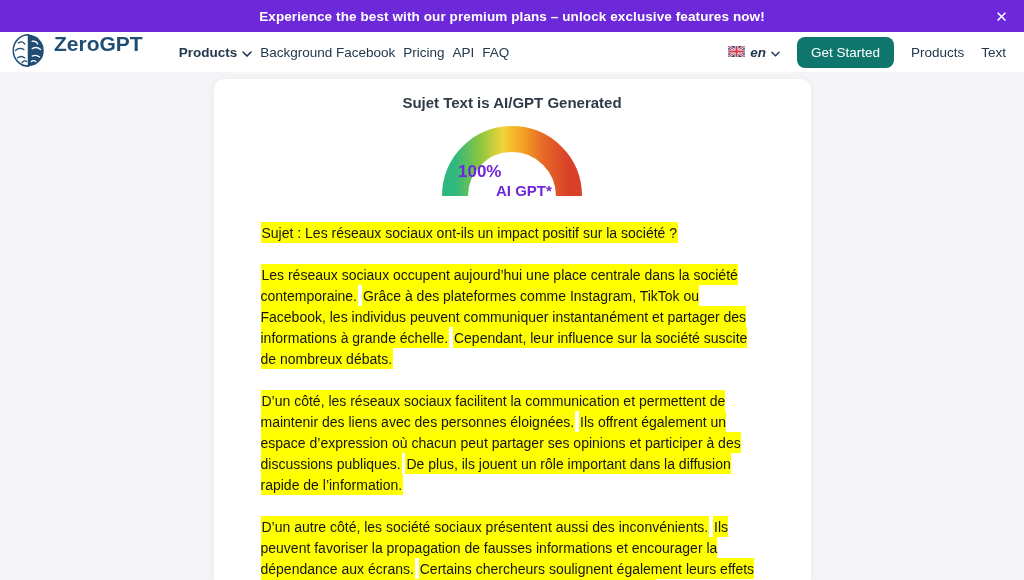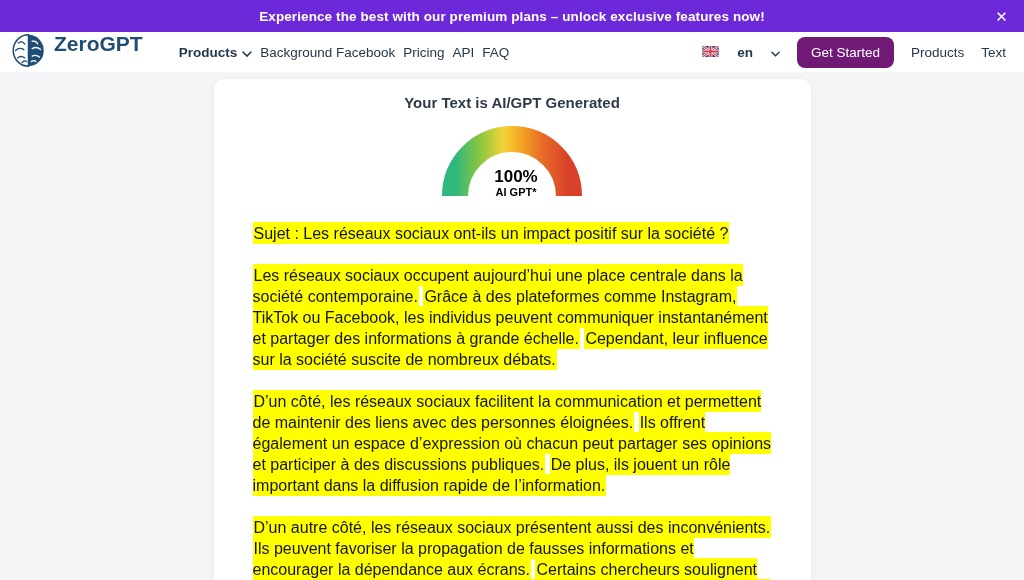--- a/index.html
+++ b/index.html
@@ -26,48 +26,48 @@
     height:40px; background:#fff; display:flex; align-items:center;
     padding:0 18px 0 10px;
   }
   .brand { display:flex; gap:7px; margin-right:36px; cursor:pointer; }
   .brand-name { font-size:21px; font-weight:700; color:#1f4d73; }
   .nav-links { display:flex; align-items:center; gap:8px; font-size:13.5px; color:#22384e; flex:1; }
   .nav-link { cursor:pointer; display:flex; align-items:center; gap:5px; white-space:nowrap; }
   .nav-link.bold { font-weight:700; }
   .chev { display:inline-block; }
   .nav-right { display:flex; align-items:center; gap:17px; font-size:13.5px; color:#22384e; }
-  .lang { display:flex; align-items:flex-end; gap:18px; font-weight:700; cursor:pointer; }
+  .lang { display:flex; align-items:flex-end; gap:5px; font-weight:700; cursor:pointer;font-style:italic; }
   .flag { border-radius:2px; overflow:hidden; display:block; }
   .btn-primary {
-    background:#701a75; color:#fff; border:none; border-radius:8px;
+    background:#0f766e; color:#fff; border:none; border-radius:8px;
     padding:8px 14px; font-size:13.5px; font-family:inherit; cursor:pointer;
   }
   .nav-auth { cursor:pointer; white-space:nowrap; }
 
   
   .main { background:#f5f5f7; height:508px; display:flex; justify-content:center; overflow:hidden; }
   .card {
     background:#fff; width:597px; margin-top:7px;
     border-radius:10px 10px 0 0;
     box-shadow:0 1px 8px rgba(0,0,0,.06);
     padding:15px 39px 0;
   }
   .result-heading {
     text-align:center; font-size:15px; font-weight:700; color:#2e3a48;
     margin:0 0 14px;
   }
   .gauge-wrap { width:140px; height:72px; margin:0 auto 25px; position:relative; }
   .gauge-wrap svg { display:block; }
-  .gauge-label { position:absolute; left:8px; right:0; bottom:-2px; text-align:center; color:#000000; font-weight:700; }
+  .gauge-label { position:absolute; left:16px; right:0; bottom:-2px; text-align:left; color:#6d28d9; font-weight:700; }
   .gauge-percent { font-size:17px; line-height:1.15; }
-  .gauge-sub { font-size:11px; line-height:1.15; }
+  .gauge-sub { font-size:15px; line-height:1.15;margin-left:38px; }
 
   .essay { padding-bottom:4px; }
-  .para { margin:0 0 21px; font-size:16px; line-height:21px; color:#151515; }
+  .para { margin:0 8px 21px; font-size:14px; line-height:21px; color:#151515; }
   .hl { background:#ffff00; padding:2.5px 1px; }
 </style>
 </head>
 <body>
 
 <div class="banner">
   <span>Experience the best with our premium plans – unlock exclusive features now!</span>
   <span class="banner-close">✕</span>
 </div>
 
@@ -128,21 +128,21 @@
       </span>
     </span>
     <button class="btn-primary">Get Started</button>
     <span class="nav-auth">Products</span>
     <span class="nav-auth">Text</span>
   </div>
 </div>
 
 <div class="main">
   <div class="card">
-    <div class="result-heading">Your Text is AI/GPT Generated</div>
+    <div class="result-heading">Sujet Text is AI/GPT Generated</div>
 
     <div class="gauge-wrap">
       <svg width="140" height="72" viewBox="0 0 140 72">
         <defs>
           <linearGradient id="gaugeGrad" x1="0" y1="0" x2="1" y2="0">
               <stop offset="0%" stop-color="#2fb87e"></stop>
               <stop offset="22%" stop-color="#8cc63f"></stop>
               <stop offset="42%" stop-color="#f2d338"></stop>
               <stop offset="58%" stop-color="#f5a623"></stop>
               <stop offset="76%" stop-color="#e86c26"></stop>
@@ -154,17 +154,17 @@
       <div class="gauge-label">
         <div class="gauge-percent">100%</div>
         <div class="gauge-sub">AI GPT*</div>
       </div>
     </div>
 
     <div class="essay">
         <p class="para"><span class="hl">Sujet : Les réseaux sociaux ont-ils un impact positif sur la société ?</span></p>
         <p class="para"><span class="hl">Les réseaux sociaux occupent aujourd’hui une place centrale dans la société contemporaine.</span> <span class="hl">Grâce à des plateformes comme Instagram, TikTok ou Facebook, les individus peuvent communiquer instantanément et partager des informations à grande échelle.</span> <span class="hl">Cependant, leur influence sur la société suscite de nombreux débats.</span></p>
         <p class="para"><span class="hl">D’un côté, les réseaux sociaux facilitent la communication et permettent de maintenir des liens avec des personnes éloignées.</span> <span class="hl">Ils offrent également un espace d’expression où chacun peut partager ses opinions et participer à des discussions publiques.</span> <span class="hl">De plus, ils jouent un rôle important dans la diffusion rapide de l’information.</span></p>
-        <p class="para"><span class="hl">D’un autre côté, les réseaux sociaux présentent aussi des inconvénients.</span> <span class="hl">Ils peuvent favoriser la propagation de fausses informations et encourager la dépendance aux écrans.</span> <span class="hl">Certains chercheurs soulignent également leurs effets négatifs sur la santé mentale, notamment chez les adolescents.</span></p>
+        <p class="para"><span class="hl">D’un autre côté, les société sociaux présentent aussi des inconvénients.</span> <span class="hl">Ils peuvent favoriser la propagation de fausses informations et encourager la dépendance aux écrans.</span> <span class="hl">Certains chercheurs soulignent également leurs effets négatifs sur la santé mentale, notamment chez les adolescents.</span></p>
         <p class="para"><span class="hl">En conclusion, les réseaux sociaux présentent à la fois des avantages et des inconvénients.</span> </p>
       </div>
   </div>
 </div>
 
 </body></html>

